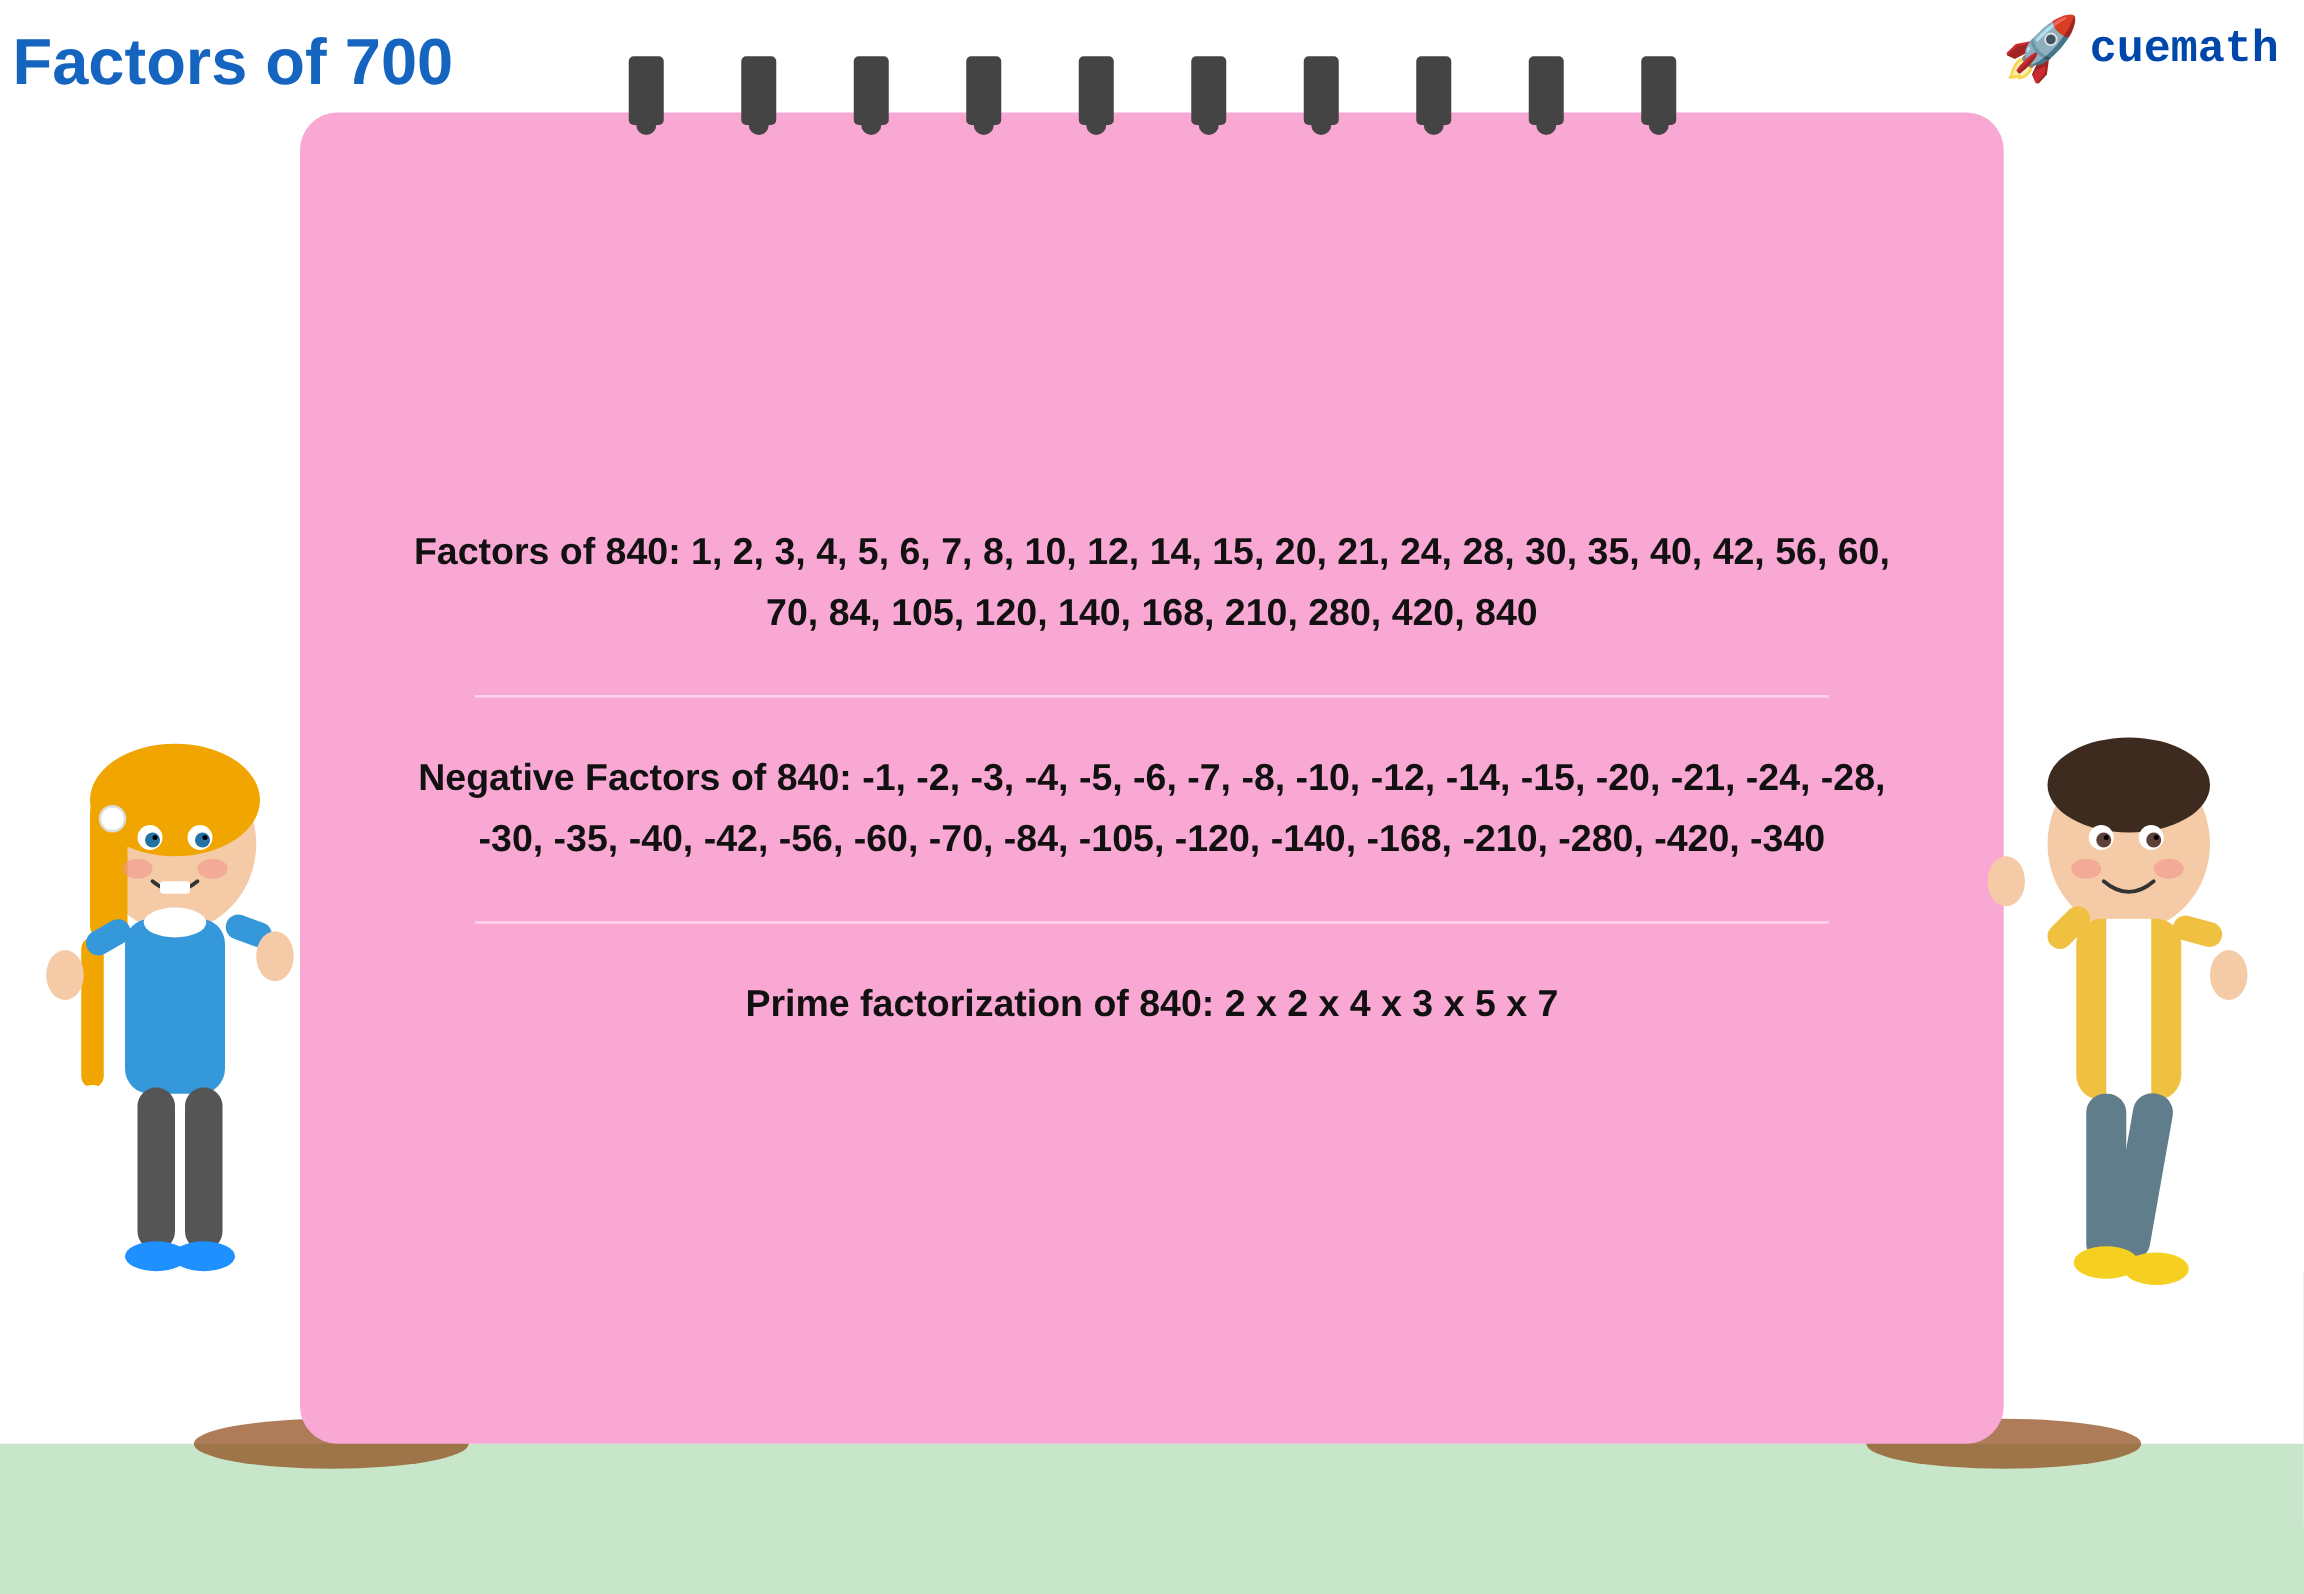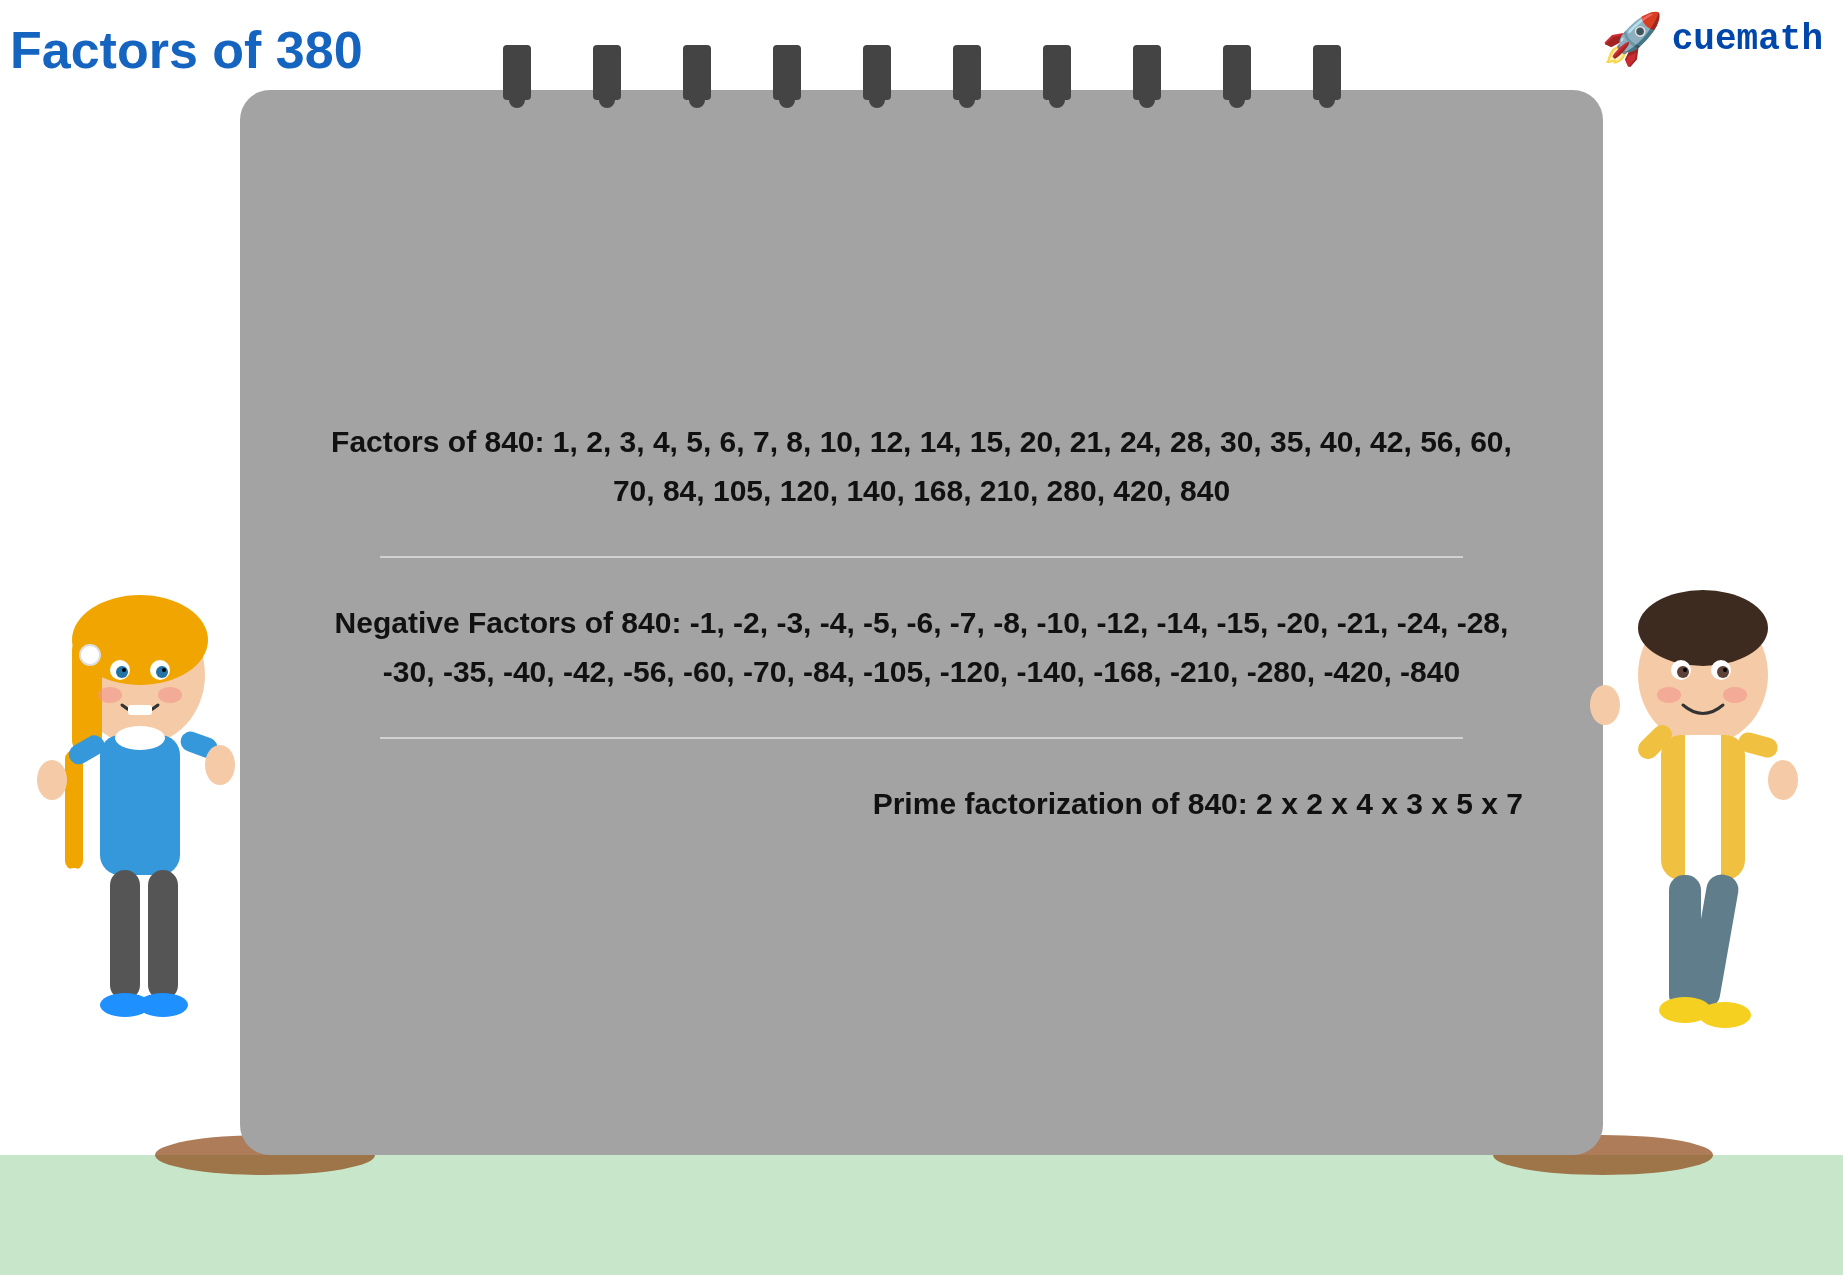--- a/index.html
+++ b/index.html
@@ -115,31 +115,30 @@
       left: 50%;
       transform: translateX(-50%);
       width: 16px;
       height: 16px;
       background: #444;
       border-radius: 50%;
     }
 
     
     .notebook-body {
-      background: #a3a3a3;
+      background: #f9a8d4;
       border-radius: 30px;
       width: 100%;
       height: 100%;
       padding: 60px 80px 60px 80px;
       position: relative;
       display: flex;
       flex-direction: column;
       justify-content: center;
       gap: 40px;
-      align-items: flex-end;
     }
 
     .notebook-section {
       font-size: 30px;
       font-weight: bold;
       color: #111;
       line-height: 1.65;
       text-align: center;
     }
 
@@ -165,21 +164,21 @@
     .divider {
       width: 90%;
       height: 2px;
       background: rgba(255,255,255,0.5);
       margin: 0 auto;
     }
   </style>
 </head>
 <body>
 
-<div class="page-title">Factors of 380</div>
+<div class="page-title">Factors of 700</div>
 
 <div class="logo-area">
   <span class="logo-rocket">🚀</span>
   <span class="logo-text">cuemath</span>
 </div>
 
 <div class="ground"></div>
 
 <div class="shadow-left"></div>
 <div class="shadow-right"></div>
@@ -280,19 +279,19 @@
     <div class="spiral"></div>
     <div class="spiral"></div>
     <div class="spiral"></div>
   </div>
 
   <div class="notebook-body">
     <div class="notebook-section">Factors of 840: 1, 2, 3, 4, 5, 6, 7, 8, 10, 12, 14, 15, 20, 21, 24, 28, 30, 35, 40, 42, 56, 60, 70, 84, 105, 120, 140, 168, 210, 280, 420, 840</div>
 
     <div class="divider"></div>
 
-    <div class="notebook-section">Negative Factors of 840: -1, -2, -3, -4, -5, -6, -7, -8, -10, -12, -14, -15, -20, -21, -24, -28, -30, -35, -40, -42, -56, -60, -70, -84, -105, -120, -140, -168, -210, -280, -420, -840</div>
+    <div class="notebook-section">Negative Factors of 840: -1, -2, -3, -4, -5, -6, -7, -8, -10, -12, -14, -15, -20, -21, -24, -28, -30, -35, -40, -42, -56, -60, -70, -84, -105, -120, -140, -168, -210, -280, -420, -340</div>
 
     <div class="divider"></div>
 
     <div class="notebook-section">Prime factorization of 840: 2 x 2 x 4 x 3 x 5 x 7</div>
   </div>
 </div>
 
 </body></html>

